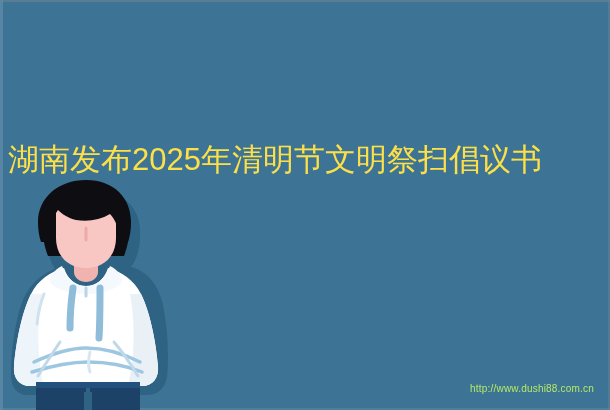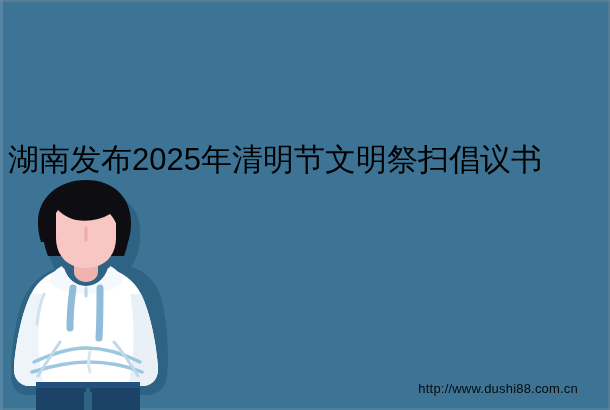--- a/index.html
+++ b/index.html
@@ -48,21 +48,21 @@
     height: 2px;
     background: #5f8ba4;
     opacity: .5;
   }
   
   .headline {
     position: absolute;
     left: 8px;
     top: 138px;
     width: 594px;
-    color: #000000;
+    color: #fde047;
     font-size: 31px;
     line-height: 44px;
     letter-spacing: 0px;
     white-space: nowrap;
     font-weight: 400;
   }
   
   .figure {
     position: absolute;
     left: 0px;
@@ -71,24 +71,24 @@
     height: 234px;
   }
   .figure svg {
     display: block;
     width: 200px;
     height: 234px;
   }
   
   .watermark {
     position: absolute;
-    right: 32px;
+    right: 16px;
     bottom: 13px;
-    color: #000000;
-    font-size: 13px;
+    color: #bef264;
+    font-size: 10px;
     line-height: 16px;
     letter-spacing: .2px;
     opacity: .92;
     white-space: nowrap;
   }
 </style>
 </head>
 <body>
 
 <div id="stage">

